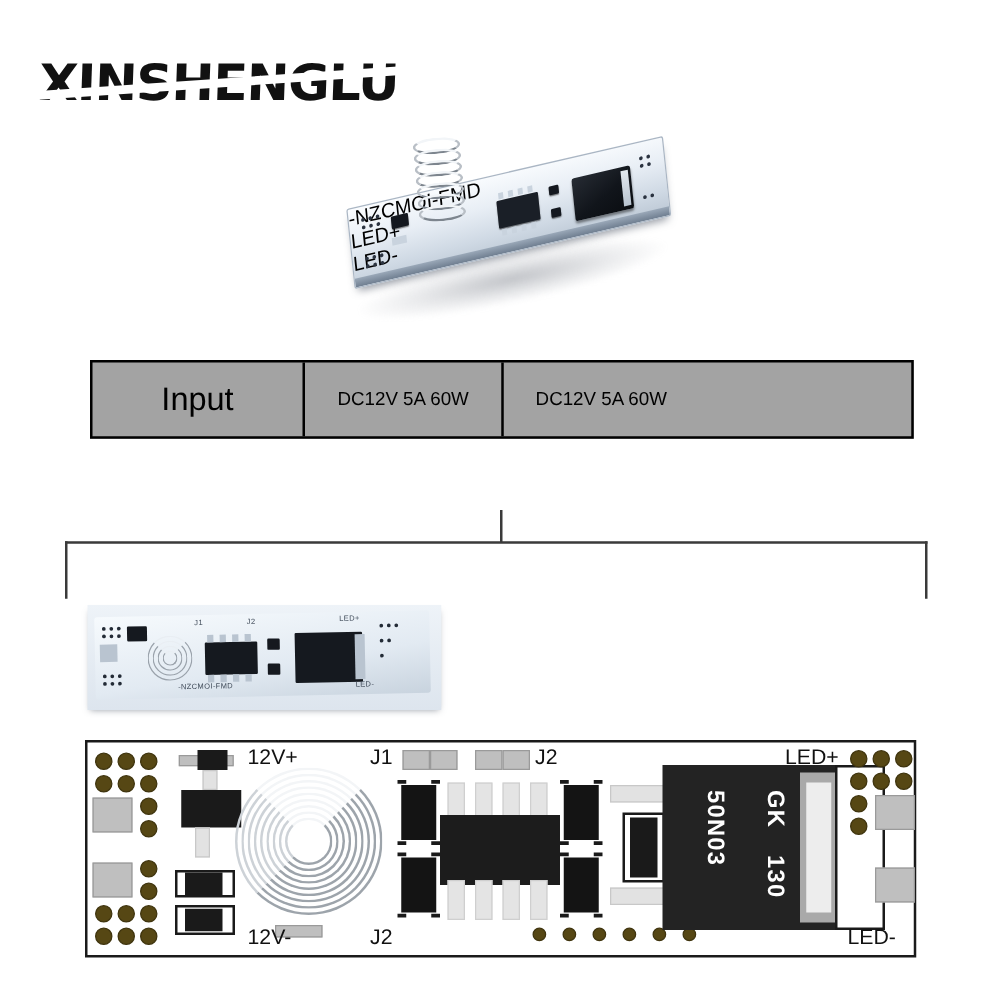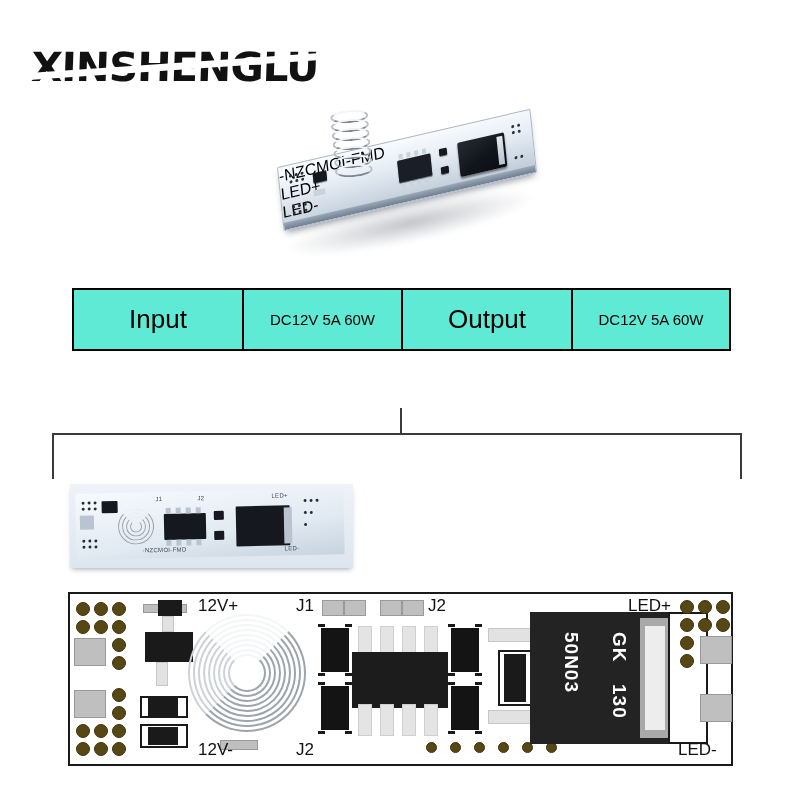--- a/index.html
+++ b/index.html
@@ -137,21 +137,21 @@
   
   .spec-table {
     position: absolute;
     left: 72px;
     top: 288px;
     width: 659px;
     height: 63px;
     border: 2px solid #000;
     box-sizing: border-box;
     display: flex;
-    background: #5eead4;
+    background: #a3a3a3;
   }
   .spec-cell {
     display: flex;
     align-items: center;
     justify-content: center;
     box-sizing: border-box;
     border-right: 2px solid #000;
     height: 100%;
   }
   .spec-cell:last-child { border-right: none; }
@@ -424,21 +424,20 @@
     <div class="ring" style="top:27px;"></div>
     <div class="ring" style="top:36px;"></div>
     <div class="ring" style="top:45px;"></div>
     <div class="ring" style="top:54px;"></div>
   </div>
 </div>
 
 <div class="spec-table">
   <div class="spec-cell label">Input</div>
   <div class="spec-cell value">DC12V 5A 60W</div>
-  <div class="spec-cell label2">Output</div>
   <div class="spec-cell value2">DC12V 5A 60W</div>
 </div>
 
 <div class="bracket">
   <div class="stem"></div>
   <div class="rail"></div>
   <div class="arm-l"></div>
   <div class="arm-r"></div>
 </div>
 

